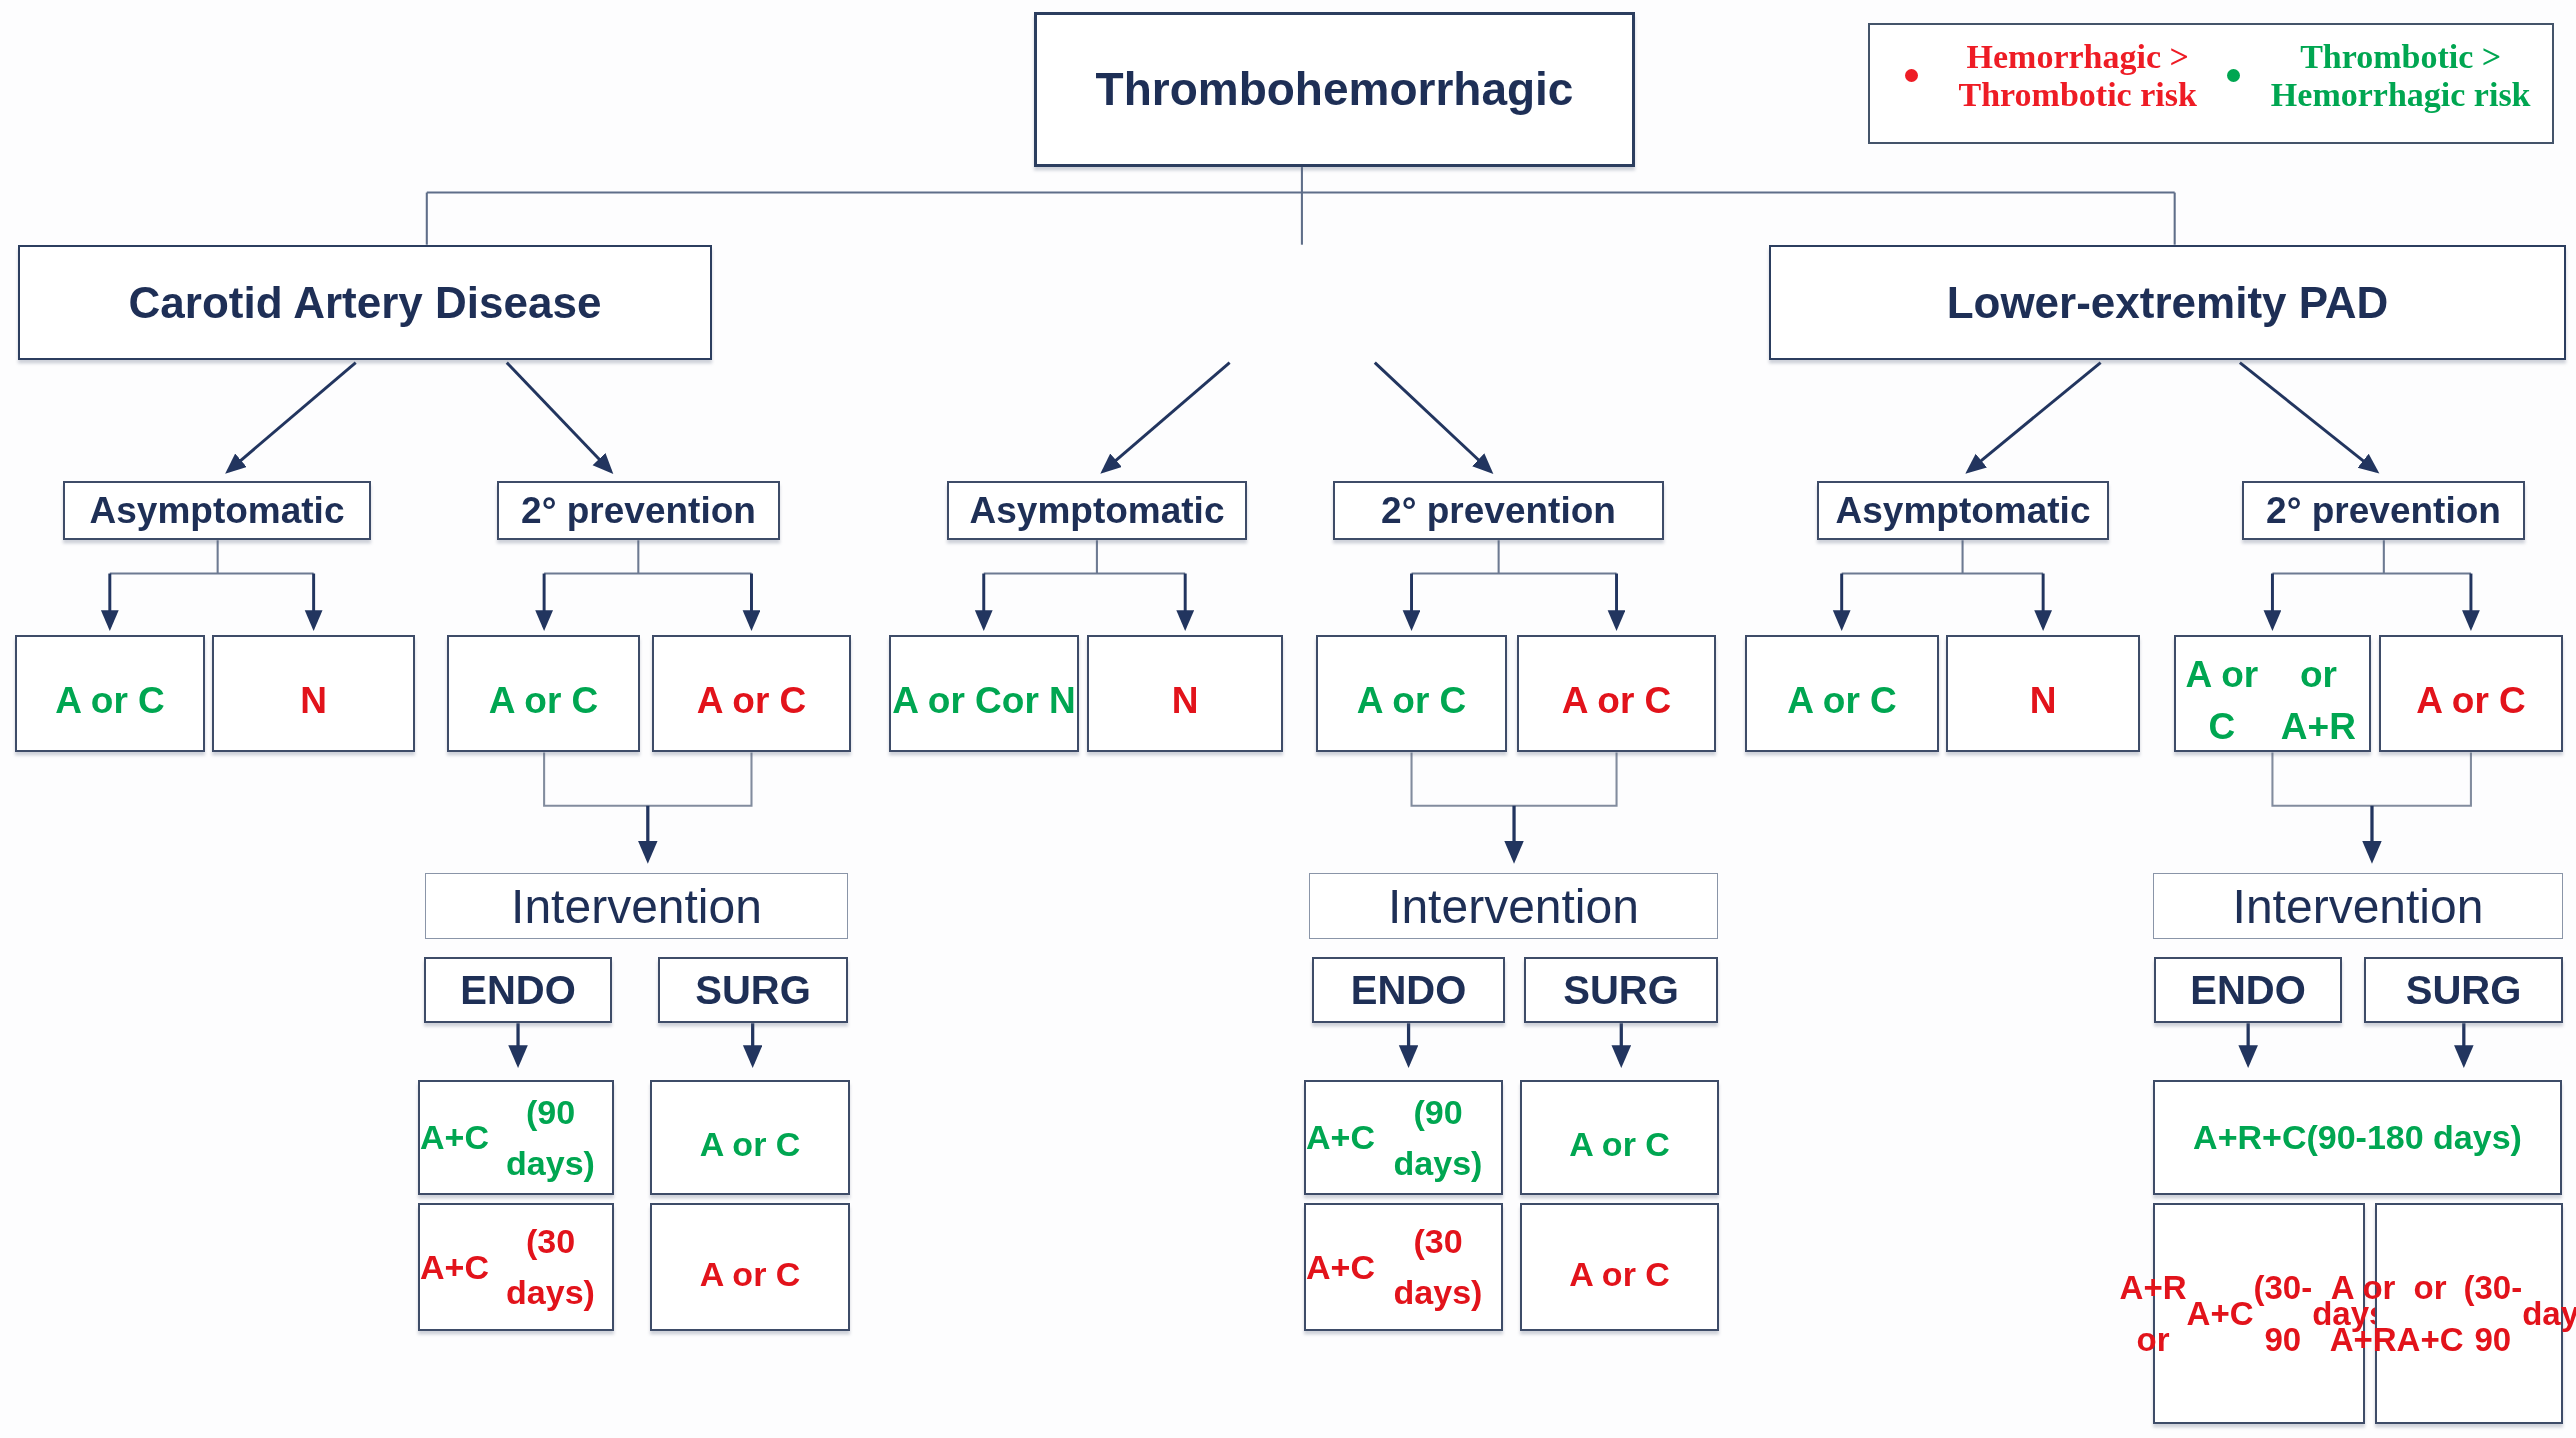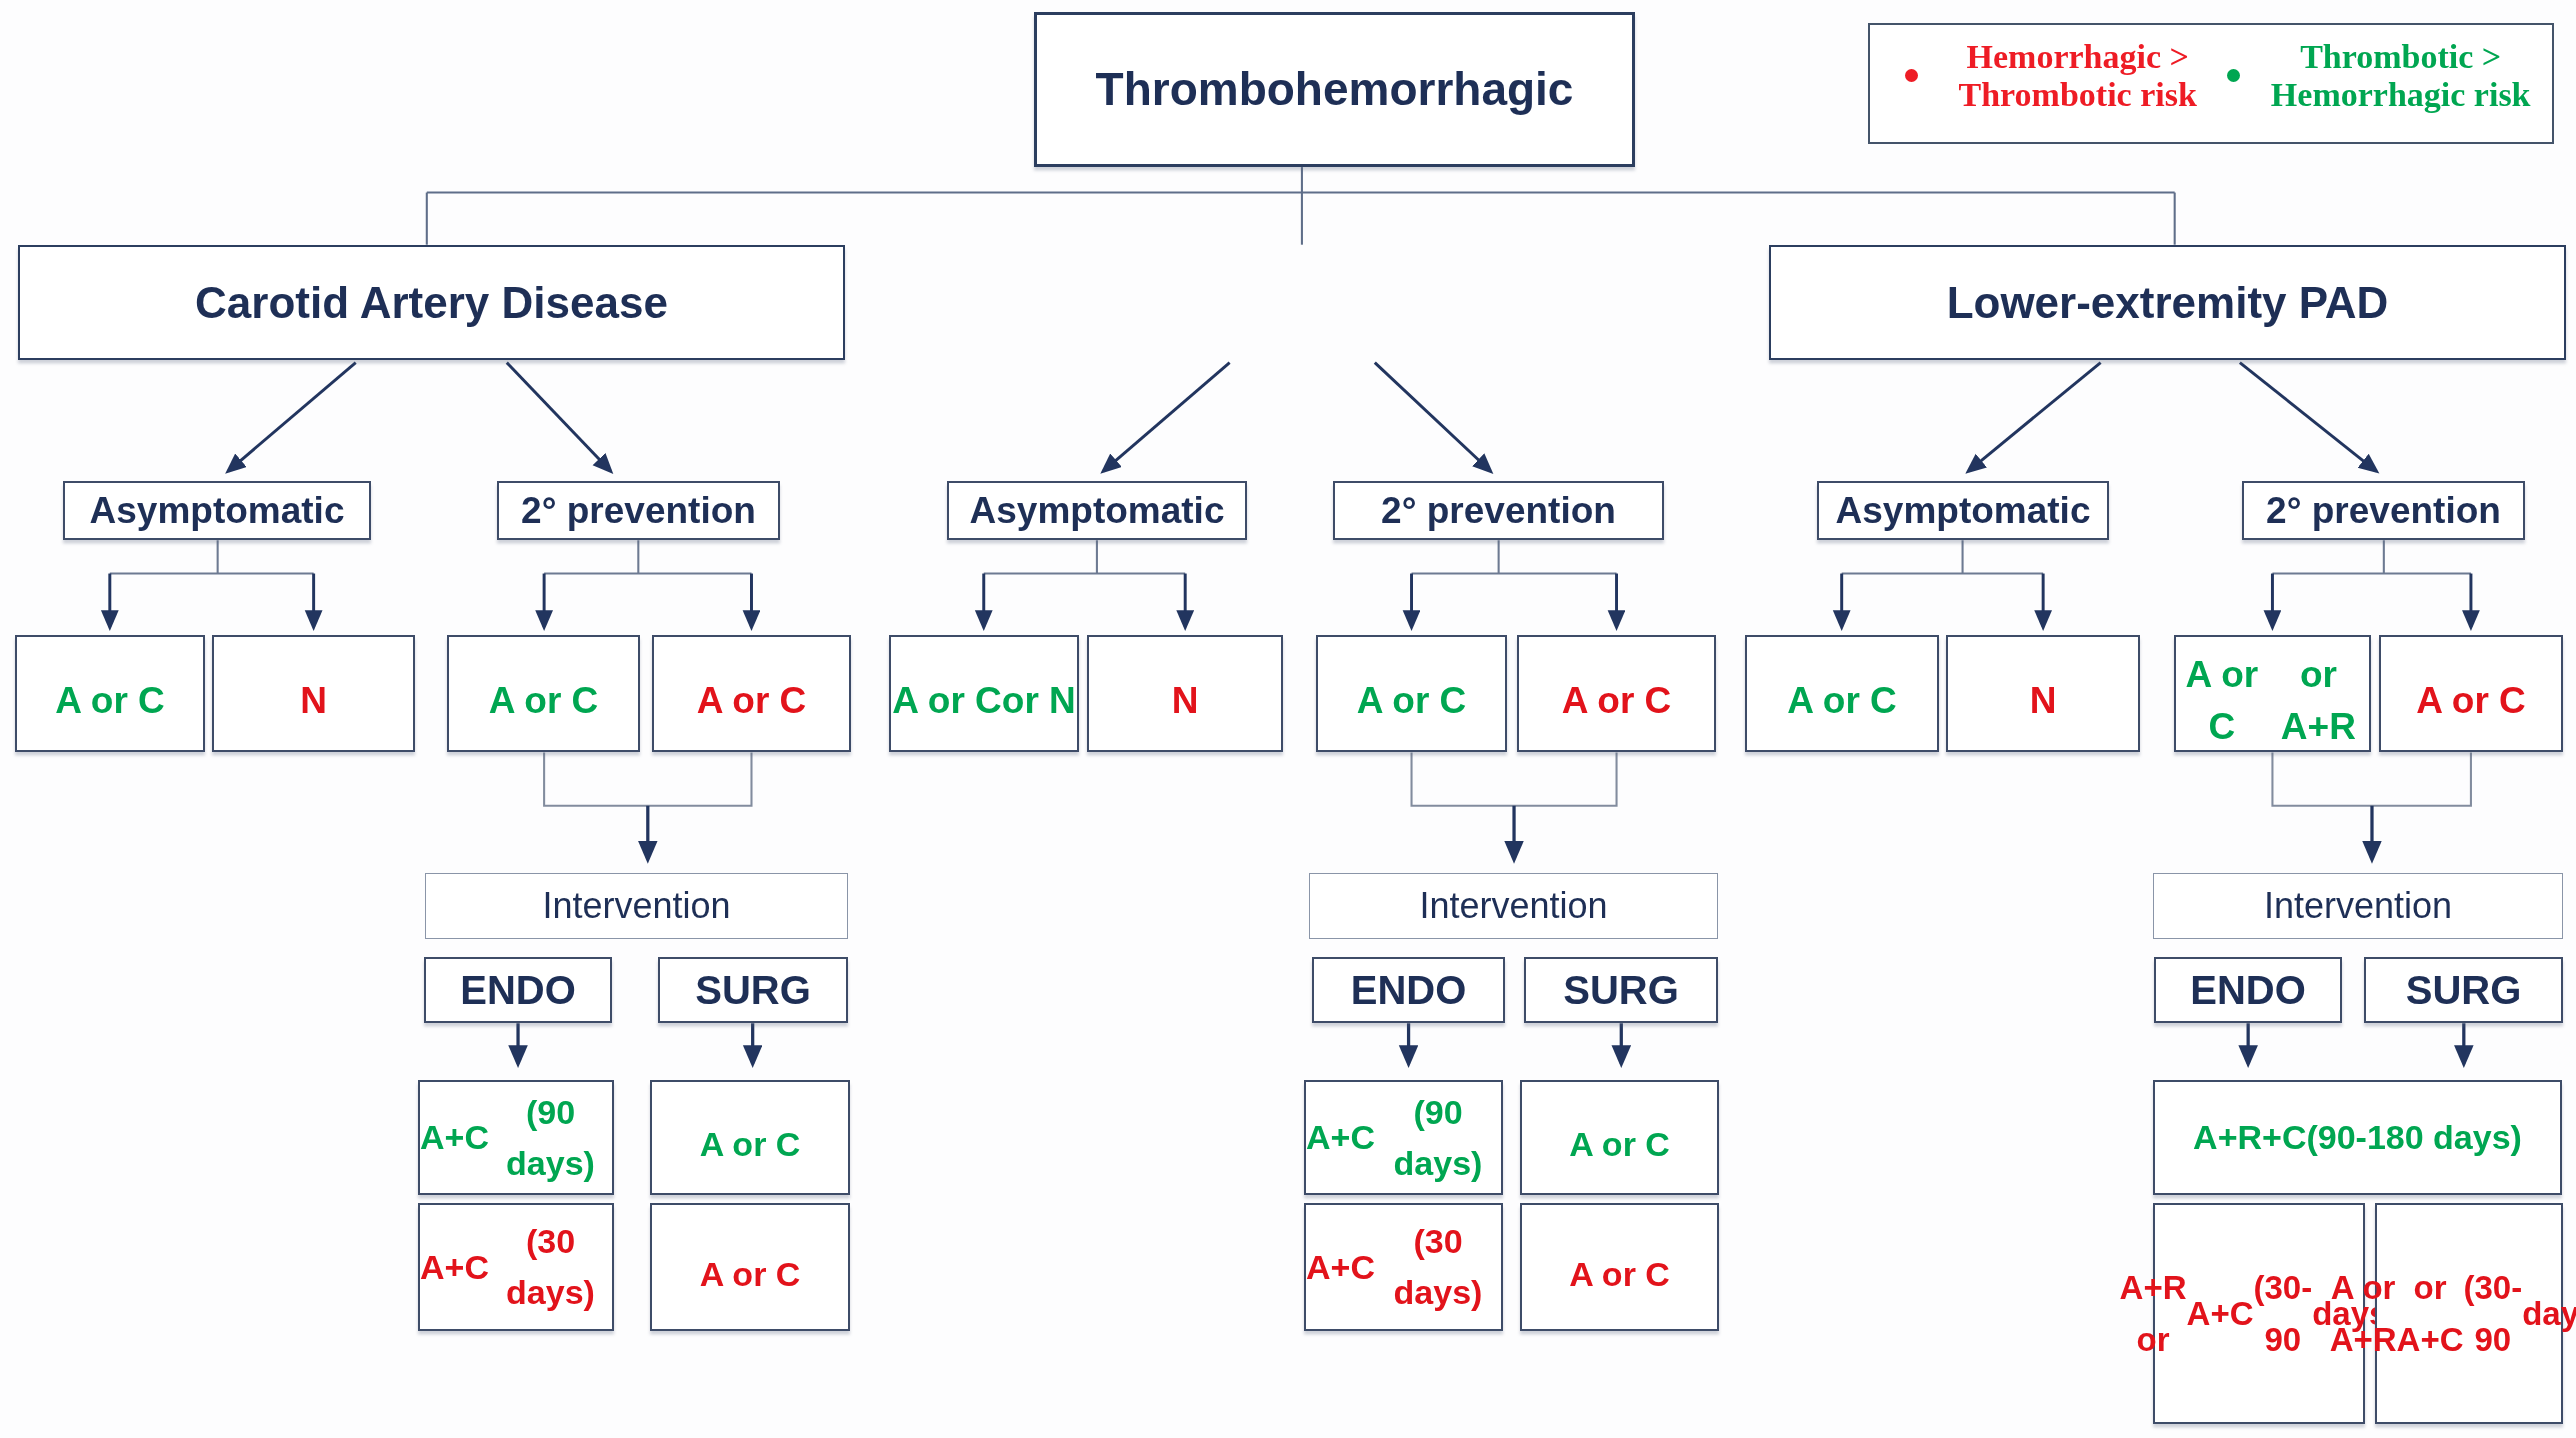--- a/index.html
+++ b/index.html
@@ -38,21 +38,21 @@
   }
   .legend-row{display:flex;align-items:center;margin:7.1px 0;}
   .legend-dot{width:13px;height:13px;border-radius:50%;margin:0 27px 0 16.6px;flex:0 0 auto;}
   .dot-thrombotic{background:#00a651;}
   .dot-hemorrhagic{background:#ee1c25;}
   .legend-green{color:#00a651;}
   .legend-red{color:#ee1c25;}
   .branch-title{font-size:44px;font-weight:bold;color:#1e2f56;border-color:#2c3e5f;}
   .row3{font-size:37px;font-weight:bold;color:#1e2f56;}
   .row4{font-size:37px;font-weight:bold;line-height:1.4;}
-  .intervention{font-size:36px;font-weight:400;color:#1e2f56;border:1.8px solid #8a95a8;box-shadow:none;}
+  .intervention{font-size:48px;font-weight:400;color:#1e2f56;border:1.8px solid #8a95a8;box-shadow:none;}
   .endosurg{font-size:40px;font-weight:bold;color:#1e2f56;}
   .outcome{font-size:34px;font-weight:bold;line-height:1.5;}
   .outcome-tall{font-size:33px;font-weight:bold;line-height:1.55;}
   .ln{display:block;}
   .ln:empty{display:none;}
   svg.connectors{position:absolute;left:0;top:0;pointer-events:none;}
 </style>
 </head>
 <body>
 
@@ -133,21 +133,21 @@
     <div class="legend-row">
       <span class="legend-dot dot-hemorrhagic"></span>
       <span class="legend-red">Hemorrhagic &gt; Thrombotic risk</span>
     </div>
     <div class="legend-row">
       <span class="legend-dot dot-thrombotic"></span>
       <span class="legend-green">Thrombotic &gt; Hemorrhagic risk</span>
     </div>
   </div>
 
-  <div class="box branch-title" style="left:18px;top:245px;width:827px;height:115px;">
+  <div class="box branch-title" style="left:18px;top:245px;width:694px;height:115px;">
     <span>Carotid Artery Disease</span>
   </div>
   <div class="box branch-title" style="left:1769px;top:245px;width:797px;height:115px;">
     <span>Lower-extremity PAD</span>
   </div>
 
   <div class="box row3" style="left:63px;top:481px;width:308px;height:59px;">
     <span>Asymptomatic</span>
   </div>
   <div class="box row3" style="left:497px;top:481px;width:283px;height:59px;">

